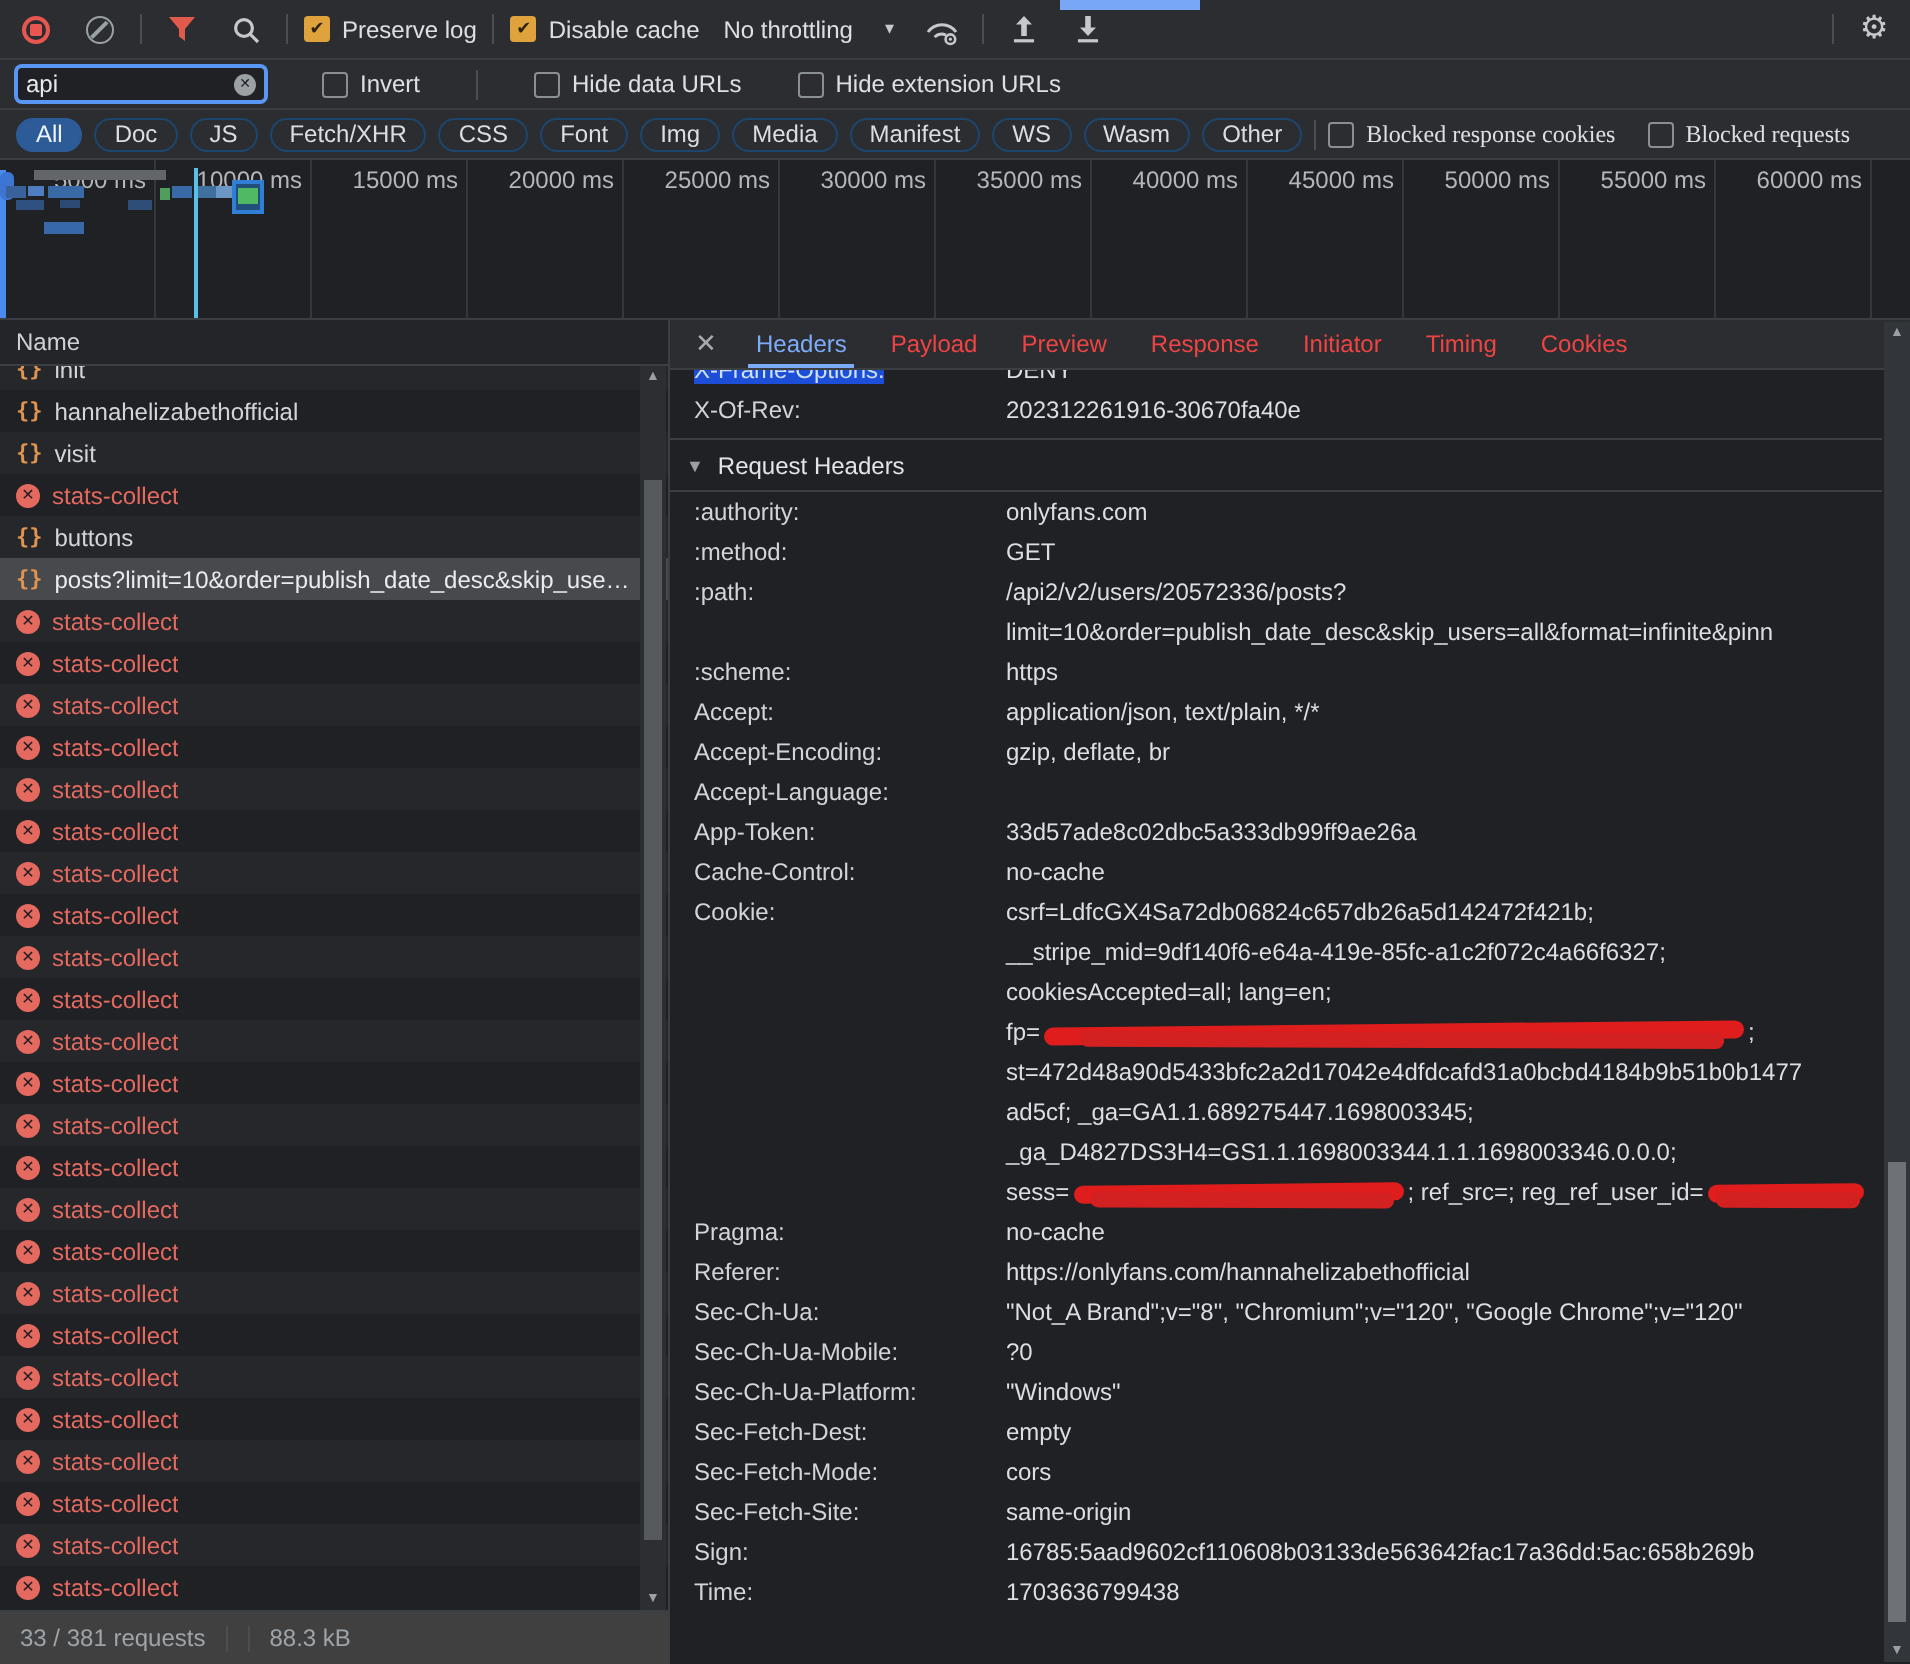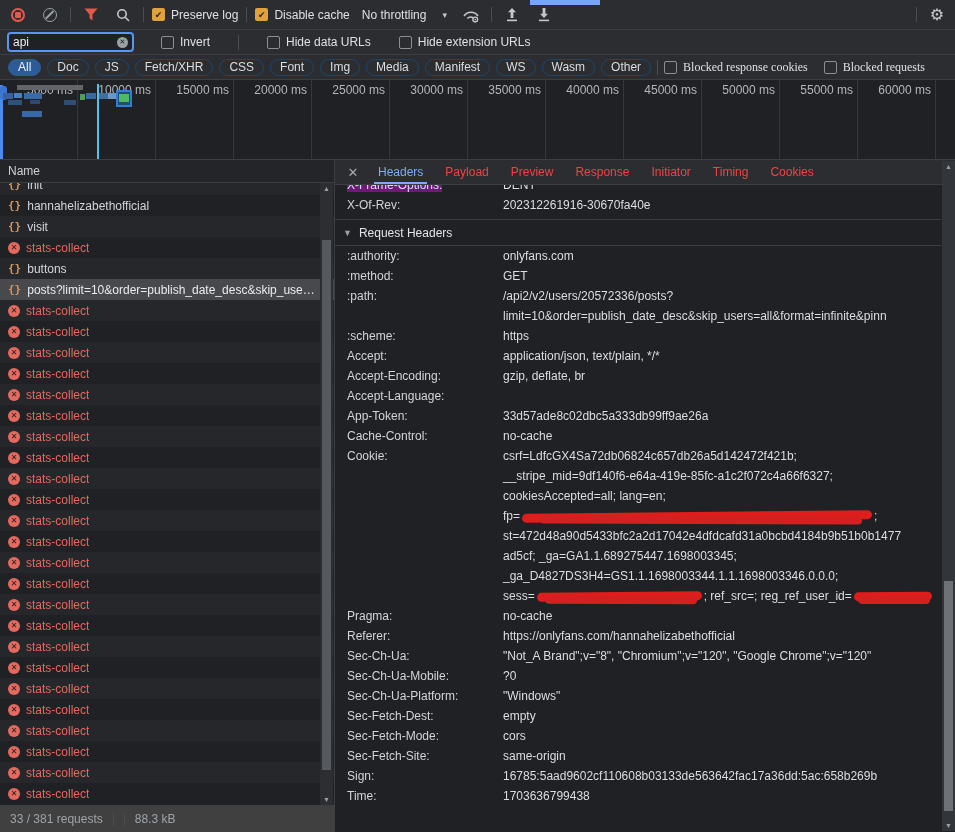--- a/index.html
+++ b/index.html
@@ -83,21 +83,21 @@
   .close-x { width:28px; display:flex; align-items:center; justify-content:center; color:#a7abaf; font-size:13px; }
   .tab { padding:0 11px; display:flex; align-items:center; color:#ef4444; position:relative; white-space:nowrap; }
   .tab.active { color:#7cacf8; }
   .tab.active::after { content:""; position:absolute; left:7px; right:7px; bottom:0; height:2px; background:#7cacf8; }
 
   .content { flex:1; overflow:hidden; min-height:0; padding-right:14px; }
   .hrow { display:flex; line-height:20px; padding-left:12px; }
   .hname { width:156px; flex:none; color:#d2d5d8; }
   .hval { flex:1; color:#dcdee1; word-break:break-all; padding-right:4px; }
   .partial { margin-top:-10px; }
-  .partial .hname span { background:#701a75; color:#cfe0f7; }
+  .partial .hname span { background:#1d4ed8; color:#cfe0f7; }
   .hdiv { border-top:1px solid #3c3f42; margin-top:4px; }
   .sect { display:flex; align-items:center; gap:7px; height:26px; padding-left:8px; border-bottom:1px solid #3c3f42; color:#e2e4e7; }
   .tri { font-size:9px; color:#9ba0a5; }
 
   .redact { display:inline-block; height:9px; border-radius:5px; background:#e01d1d; vertical-align:-1px; margin:0 2px; position:relative; transform:rotate(-0.6deg); }
   .redact::after { content:""; position:absolute; left:5%; right:3%; top:4px; height:8px; background:#d32020; border-radius:5px; transform:rotate(0.8deg); }
 
   .vscroll2 { position:absolute; top:1px; right:0; bottom:1px; width:13px; background:#323539; }
   .vscroll2 .arr { position:absolute; left:0; right:0; text-align:center; font-size:7px; color:#9ba0a5; }
   .vscroll2 .thumb { position:absolute; left:2px; right:2px; background:#6e7175; }

